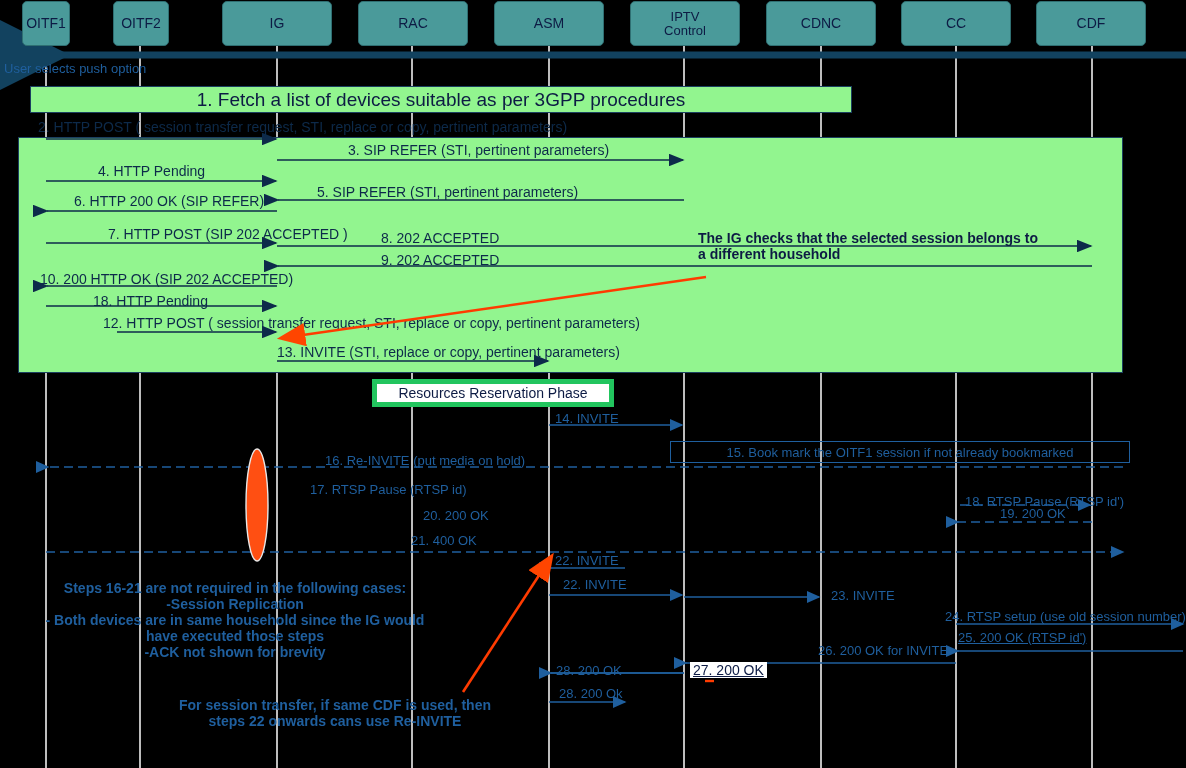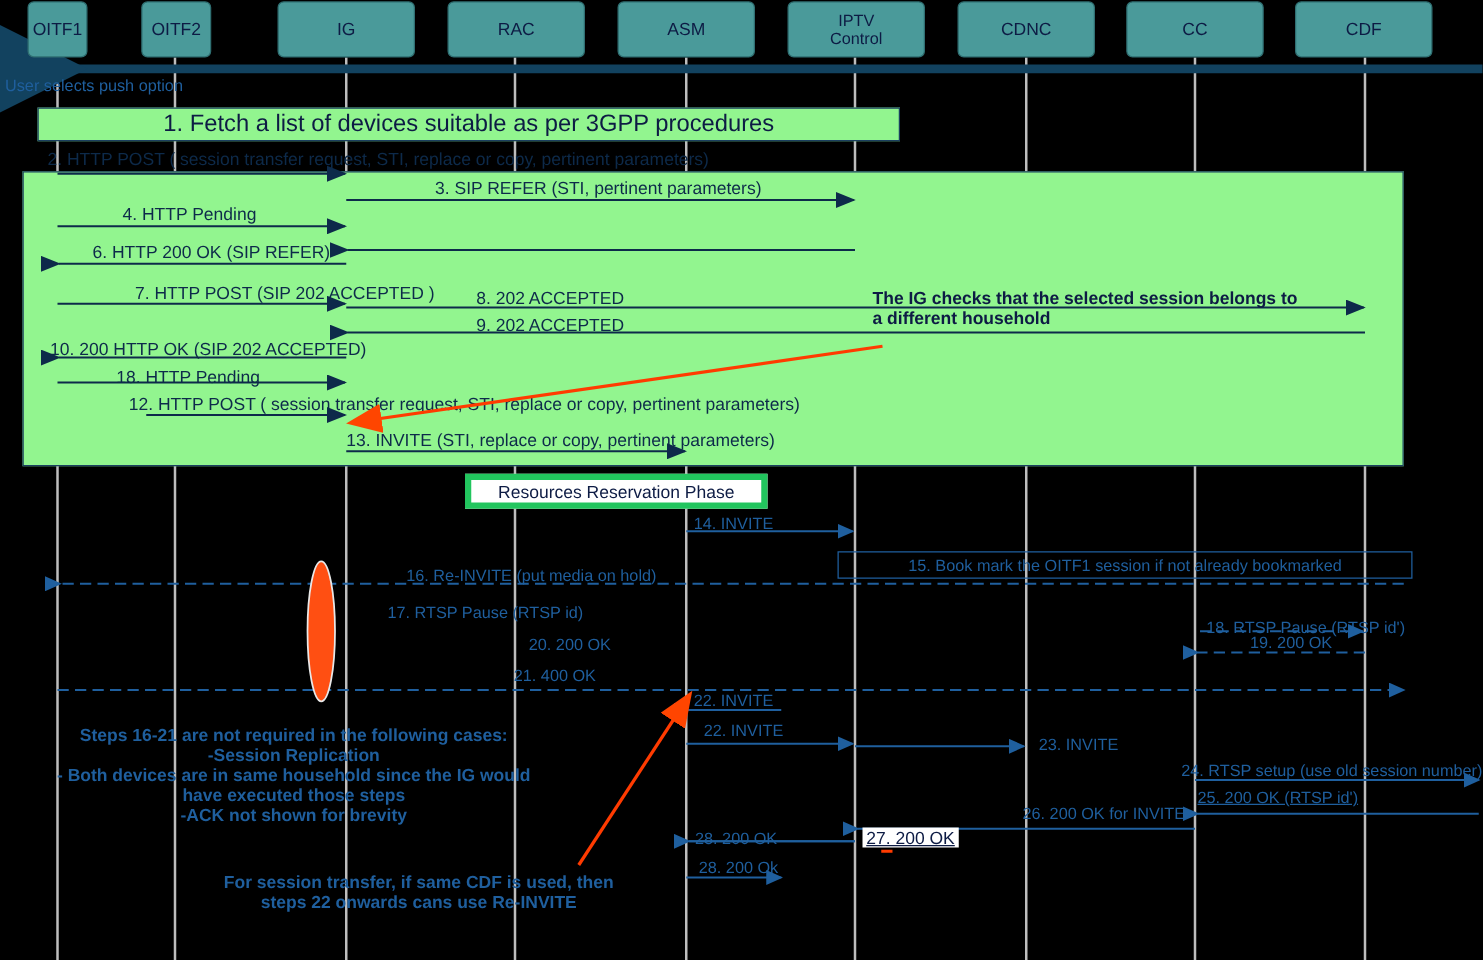--- a/index.html
+++ b/index.html
@@ -36,21 +36,21 @@
   .lifeline {
     position: absolute;
     width: 2px;
     background: #bdbdbd;
     top: 46px;
     height: 722px;
     z-index: 2;
   }
   .step1-bar {
     position: absolute;
-    left: 30px; top: 86px; width: 690px; height: 27px;
+    left: 30px; top: 86px; width: 822px; height: 27px;
     background: #92f58f;
     border: 1px solid #1b4060;
     color: #0d1b44;
     font-size: 19px;
     display: flex; align-items: center; justify-content: center;
     z-index: 5;
   }
   .big-green {
     position: absolute;
     left: 18px; top: 137px; width: 1105px; height: 236px;
@@ -253,20 +253,21 @@
   </svg>
 
   <div class="white-box">Resources Reservation Phase</div>
   <div class="blue-box">15. Book  mark the OITF1 session if not already bookmarked</div>
 
   <div class="lbl blue" style="left:4px;   top:62px;">User selects push option</div>
 
   <div class="lbl dark" style="left:38px;  top:120px;">2. HTTP POST ( session transfer request, STI, replace or copy, pertinent parameters)</div>
   <div class="lbl dark" style="left:348px; top:143px;">3. SIP REFER (STI, pertinent parameters)</div>
   <div class="lbl dark" style="left:98px;  top:164px;">4. HTTP Pending</div>
+  <div class="lbl dark" style="left:317px; top:185px;">5. SIP REFER (STI, pertinent parameters)</div>
   <div class="lbl dark" style="left:74px;  top:194px;">6. HTTP 200 OK (SIP REFER)</div>
   <div class="lbl dark" style="left:108px; top:227px;">7. HTTP POST (SIP 202 ACCEPTED )</div>
   <div class="lbl dark" style="left:381px; top:231px;">8. 202 ACCEPTED</div>
   <div class="lbl dark" style="left:381px; top:253px;">9. 202 ACCEPTED</div>
   <div class="lbl dark" style="left:40px;  top:272px;">10. 200 HTTP OK (SIP 202 ACCEPTED)</div>
   <div class="lbl dark" style="left:93px;  top:294px;">18. HTTP Pending</div>
   <div class="lbl dark" style="left:103px; top:316px;">12. HTTP POST ( session transfer request, STI, replace or copy, pertinent parameters)</div>
   <div class="lbl dark" style="left:277px; top:345px;">13. INVITE (STI, replace or copy, pertinent parameters)</div>
 
   <div class="lbl blue" style="left:555px; top:412px;">14. INVITE</div>

